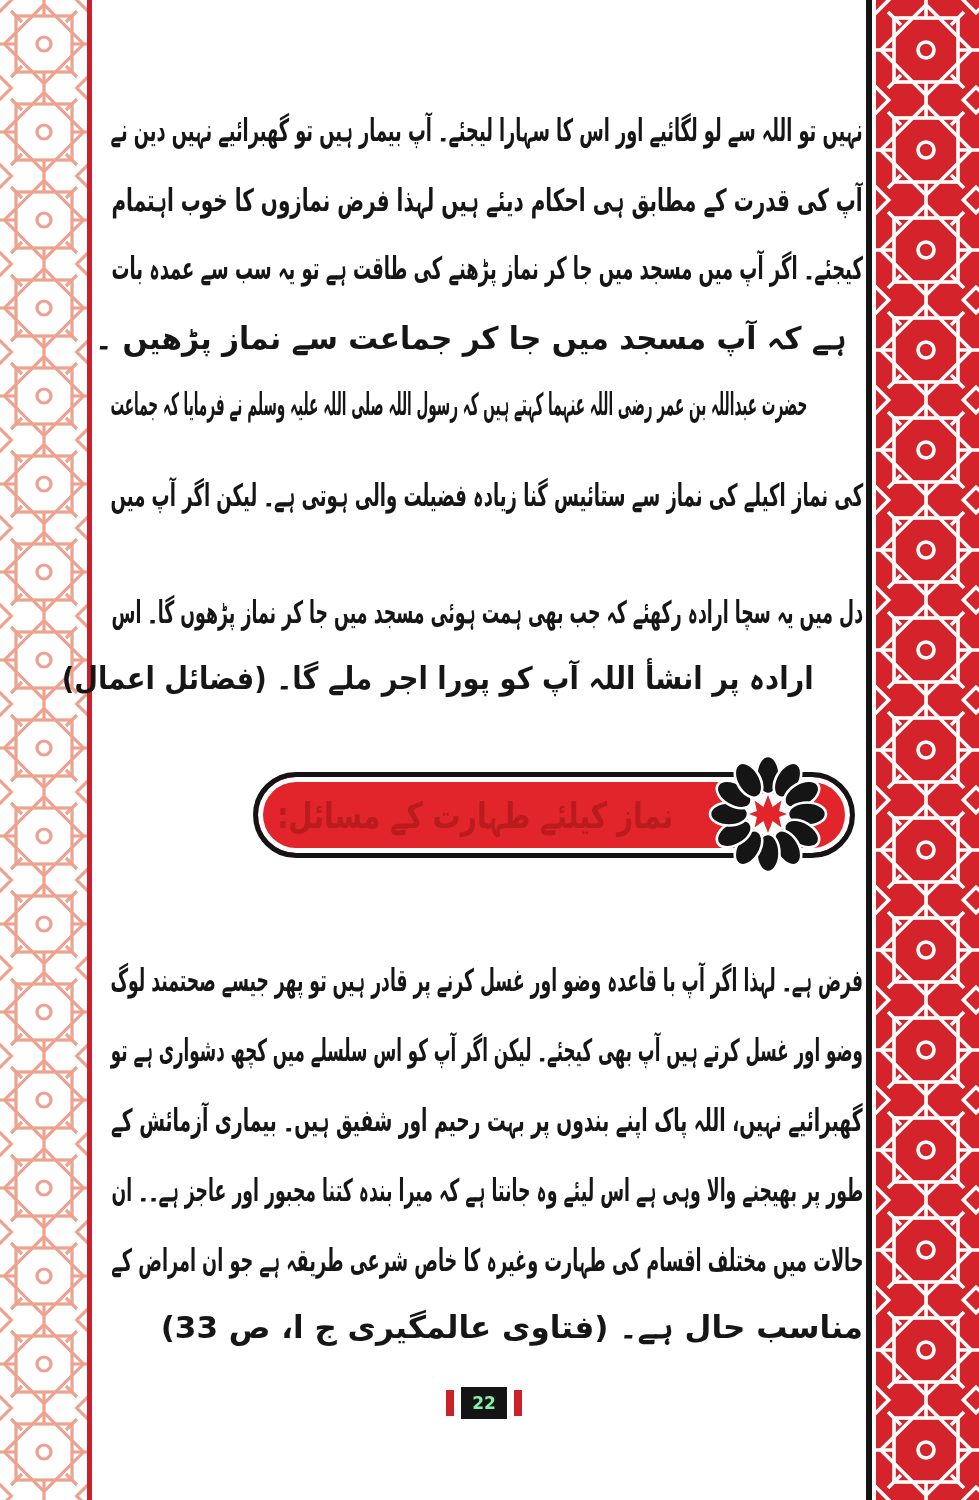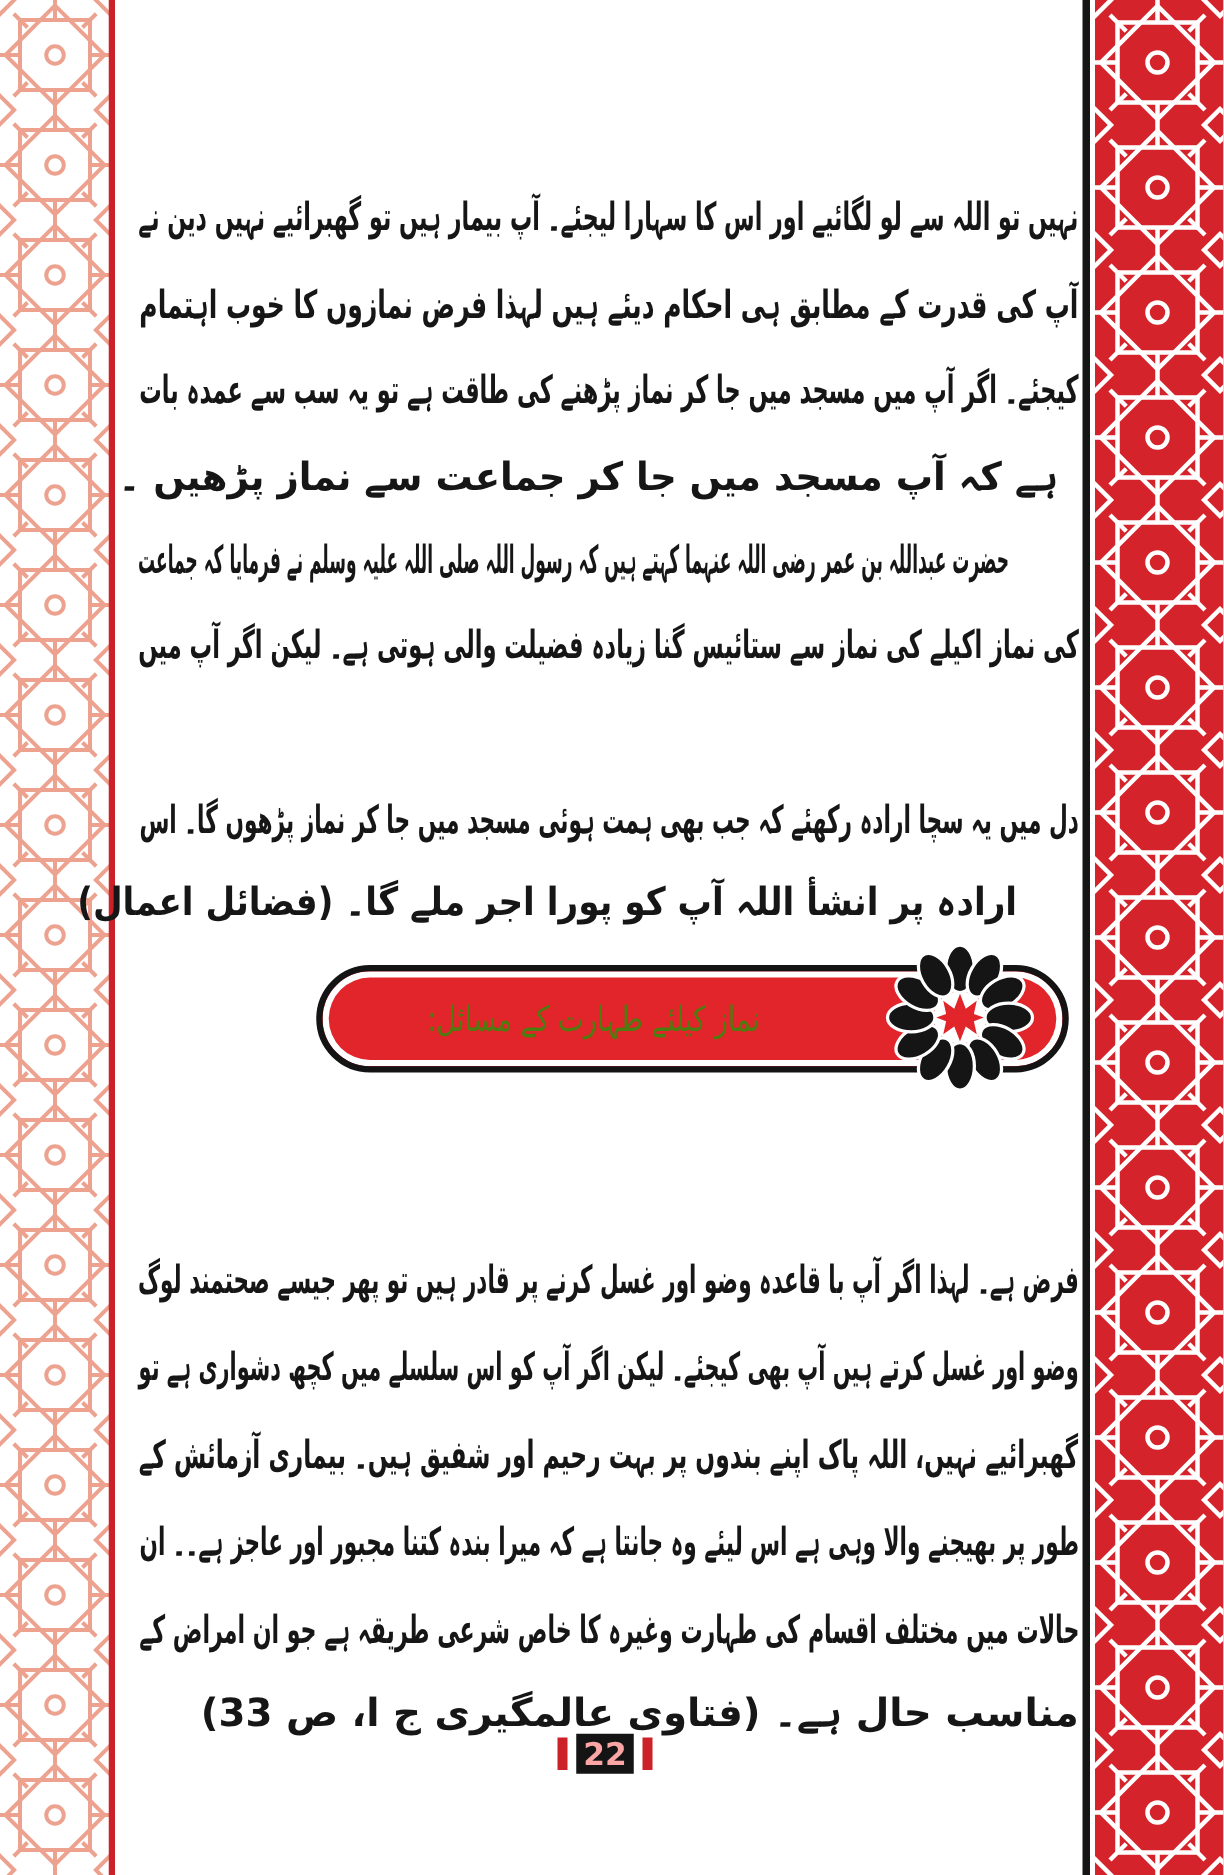--- a/index.html
+++ b/index.html
@@ -5,39 +5,39 @@
   html,body{margin:0;padding:0;background:#ffffff;}
   .page{position:relative;width:979px;height:1500px;background:#ffffff;overflow:hidden;
         font-family:"DejaVu Sans",sans-serif;}
   
   .border-left{position:absolute;left:0;top:0;width:90px;height:1500px;}
   .border-left-redline{position:absolute;left:87px;top:0;width:5px;height:1500px;background:#cc2128;}
   .border-right-blackline{position:absolute;left:866px;top:0;width:6px;height:1500px;background:#151515;}
   .border-right{position:absolute;left:876px;top:0;width:103px;height:1500px;}
   
   .line{position:absolute;right:116px;width:752px;direction:rtl;text-align:right;
-        font-weight:700;font-size:31px;line-height:44px;color:#161616;margin-top:44px;}
+        font-weight:700;font-size:31px;line-height:44px;color:#161616;}
   .line.indent{right:172px;width:696px;}
   .line.center{text-align:right;}
   .txt{display:inline-block;white-space:nowrap;transform-origin:100% 50%;}
   .line.center .txt{transform-origin:50% 50%;}
   
   .banner{position:absolute;left:253px;top:772px;width:592px;height:76px;
           background:#e2242b;border:5px solid #141414;border-radius:45px;
           box-shadow:inset 0 0 0 5px #ffffff;}
   .banner-text{position:absolute;left:255px;top:772px;width:440px;height:86px;
                display:flex;align-items:center;justify-content:center;direction:rtl;
-               color:#4d7c0f;font-weight:400;font-size:28px;}
+               color:#b91c1c;font-weight:700;font-size:36px;}
   .banner-text .txt{transform-origin:50% 50%;}
   .rosette{position:absolute;left:708px;top:754px;width:120px;height:120px;}
   
   .footer-badge{position:absolute;left:446px;top:1387px;display:flex;align-items:center;gap:7px;}
   .footer-bar{width:8px;height:26px;background:#cc2128;}
-  .footer-box{width:46px;height:32px;background:#141414;color:#fca5a5;display:flex;
-              align-items:center;justify-content:center;font-weight:700;font-size:25px;}
+  .footer-box{width:46px;height:32px;background:#141414;color:#86efac;display:flex;
+              align-items:center;justify-content:center;font-weight:700;font-size:17px;}
 </style>
 </head>
 <body>
 
 <div class="page">
 
   <svg class="border-left" width="90" height="1500" xmlns="http://www.w3.org/2000/svg">
     <defs>
       <pattern id="lp" width="88" height="88" patternUnits="userSpaceOnUse">
         <g fill="none" stroke="#eda28f" stroke-width="3.2">
@@ -78,21 +78,21 @@
     <rect width="103" height="1500" fill="#d4232a"></rect>
     <rect width="103" height="1500" fill="url(#rp)"></rect>
   </svg>
 
   <div class="line" style="top:108px"><span class="txt" style="transform: scaleX(0.573);">نہیں تو اللہ سے لو لگائیے اور اس کا سہارا لیجئے۔ آپ بیمار ہیں تو گھبرائیے نہیں دین نے</span></div>
   <div class="line" style="top:178px"><span class="txt" style="transform: scaleX(0.645);">آپ کی قدرت کے مطابق ہی احکام دیئے ہیں لہذا فرض نمازوں کا خوب اہتمام</span></div>
   <div class="line" style="top:246px"><span class="txt" style="transform: scaleX(0.579);">کیجئے۔ اگر آپ میں مسجد میں جا کر نماز پڑھنے کی طاقت ہے تو یہ سب سے عمدہ بات</span></div>
   <div class="line center" style="top:316px"><span class="txt" style="transform: scaleX(0.957);">ہے کہ آپ مسجد میں جا کر جماعت سے نماز پڑھیں ۔</span></div>
 
   <div class="line indent" style="top:382px"><span class="txt" style="transform: scaleX(0.439);">حضرت عبداللہ بن عمر رضی اللہ عنہما کہتے ہیں کہ رسول اللہ صلی اللہ علیہ وسلم نے فرمایا کہ جماعت</span></div>
-  <div class="line" style="top:450px"><span class="txt" style="transform: scaleX(0.582);">کی نماز اکیلے کی نماز سے ستائیس گنا زیادہ فضیلت والی ہوتی ہے۔ لیکن اگر آپ میں</span></div>
+  <div class="line" style="top:473px"><span class="txt" style="transform: scaleX(0.582);">کی نماز اکیلے کی نماز سے ستائیس گنا زیادہ فضیلت والی ہوتی ہے۔ لیکن اگر آپ میں</span></div>
   <div class="line" style="top:590px"><span class="txt" style="transform: scaleX(0.56);">دل میں یہ سچا ارادہ رکھئے کہ جب بھی ہمت ہوئی مسجد میں جا کر نماز پڑھوں گا۔ اس</span></div>
   <div class="line center" style="top:656px"><span class="txt" style="transform: scaleX(0.883);">ارادہ پر انشأ اللہ آپ کو پورا اجر ملے گا۔ (فضائل اعمال)</span></div>
 
   <div class="banner"></div>
   <div class="banner-text">
       <span class="txt" style="transform: scaleX(0.779);">نماز کیلئے طہارت کے مسائل:</span>
     </div>
   <svg class="rosette" viewBox="0 0 120 120" xmlns="http://www.w3.org/2000/svg">
     <g>
       <ellipse cx="60" cy="21" rx="11.5" ry="19" fill="#151515" stroke="#ffffff" stroke-width="2.6" transform="rotate(0 60 60)"></ellipse>

